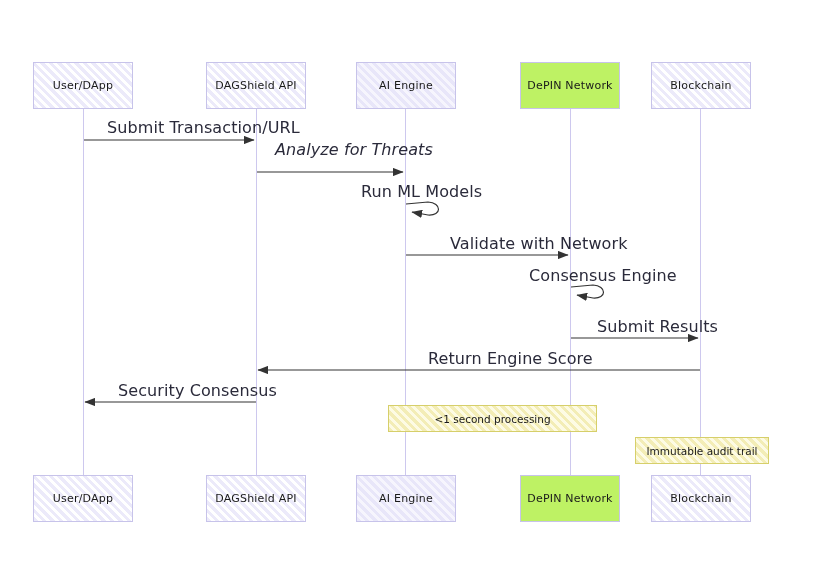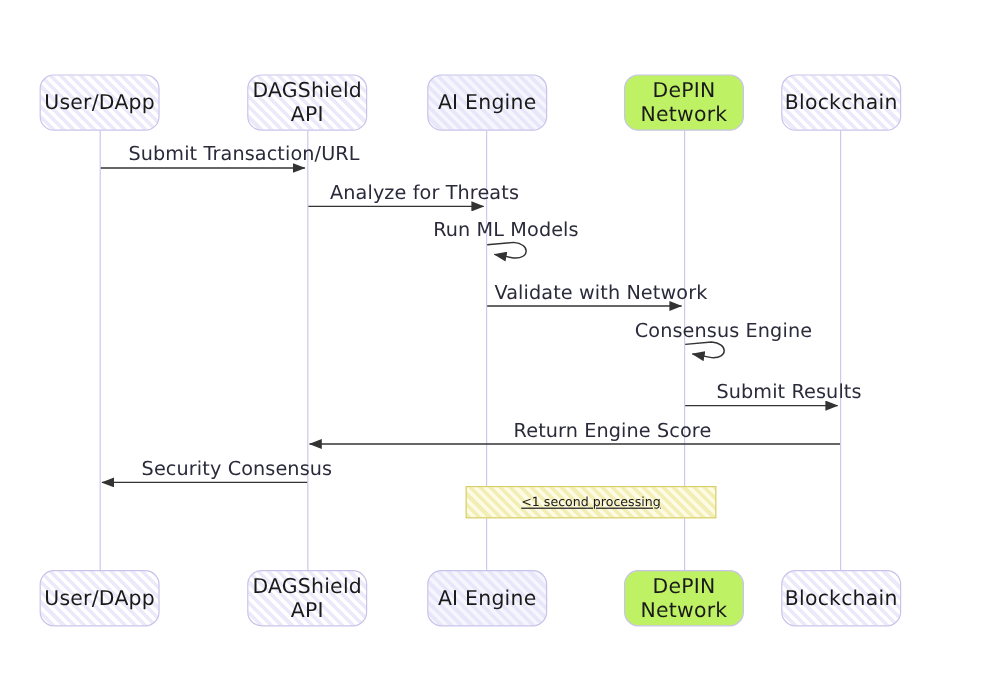--- a/index.html
+++ b/index.html
@@ -9,23 +9,23 @@
     font-family:"DejaVu Sans", sans-serif;
     overflow:hidden;
     position:relative;
   }
   #diagram{position:absolute;left:0;top:0;width:818px;height:563px;}
 
   .actor-box{
     position:absolute;
     box-sizing:border-box;
     border:1px solid #c7c3ea;
-    border-radius:12px;
+    border-radius:0;
     display:flex;align-items:center;justify-content:center;
-    font-size:17px;
+    font-size:11px;
     color:#1a1a1a;
     letter-spacing:.2px;
     text-align:center;
     background-color:#ffffff;
     background-image:repeating-linear-gradient(45deg,
         #eceafa 0px, #eceafa 3px,
         #ffffff 3px, #ffffff 6px);
   }
   .actor-box.solid{
     background-image:none;
@@ -58,21 +58,20 @@
     box-sizing:border-box;
     border:1px solid #d6cf6a;
     display:flex;align-items:center;justify-content:center;
     font-size:10.5px;
     color:#1a1a1a;
     white-space:nowrap;
     background-color:#fbf8d8;
     background-image:repeating-linear-gradient(45deg,
         #f3edb6 0px, #f3edb6 3px,
         #fdfbe4 3px, #fdfbe4 6px);
-    text-decoration:underline;
   }
   svg{position:absolute;left:0;top:0;overflow:visible;}
 </style>
 </head>
 <body>
 
 <div id="diagram">
 
   <div class="lifeline" style="left:83px; top:109px; height:366px;"></div>
   <div class="lifeline" style="left:256px;top:109px; height:366px;"></div>
@@ -107,23 +106,24 @@
     <line x1="406" y1="255" x2="568" y2="255" stroke="#333333" stroke-width="1.2" marker-end="url(#ahR)"></line>
     <line x1="571" y1="338" x2="698" y2="338" stroke="#333333" stroke-width="1.2" marker-end="url(#ahR)"></line>
     <line x1="700" y1="370" x2="258" y2="370" stroke="#333333" stroke-width="1.2" marker-end="url(#ahL)"></line>
     <line x1="256" y1="402" x2="85" y2="402" stroke="#333333" stroke-width="1.2" marker-end="url(#ahL)"></line>
 
     <path d="M 406 204 L 428 202 C 442 203 442 216 428 215 L 412 212" fill="none" stroke="#333333" stroke-width="1.2" marker-end="url(#ahL)"></path>
     <path d="M 571 287 L 593 285 C 607 286 607 299 593 298 L 577 295" fill="none" stroke="#333333" stroke-width="1.2" marker-end="url(#ahL)"></path>
   </svg>
 
   <div class="msg-label" style="left:107px;top:118px;">Submit Transaction/URL</div>
-  <div class="msg-label" style="left:275px;top:151px;">Analyze for Threats</div>
+  <div class="msg-label" style="left:275px;top:140px;font-style:italic;">Analyze for Threats</div>
   <div class="msg-label" style="left:361px;top:182px;">Run ML Models</div>
-  <div class="msg-label" style="left:412px;top:234px;">Validate with Network</div>
+  <div class="msg-label" style="left:450px;top:234px;">Validate with Network</div>
   <div class="msg-label" style="left:529px;top:266px;">Consensus Engine</div>
   <div class="msg-label" style="left:597px;top:317px;">Submit Results</div>
   <div class="msg-label" style="left:428px;top:349px;">Return Engine Score</div>
   <div class="msg-label" style="left:118px;top:381px;">Security Consensus</div>
 
   <div class="note" style="left:388px;top:405px;width:209px;height:27px;">&lt;1 second processing</div>
+  <div class="note" style="left:635px;top:437px;width:134px;height:27px;">Immutable audit trail</div>
 
 </div>
 
 </body></html>

